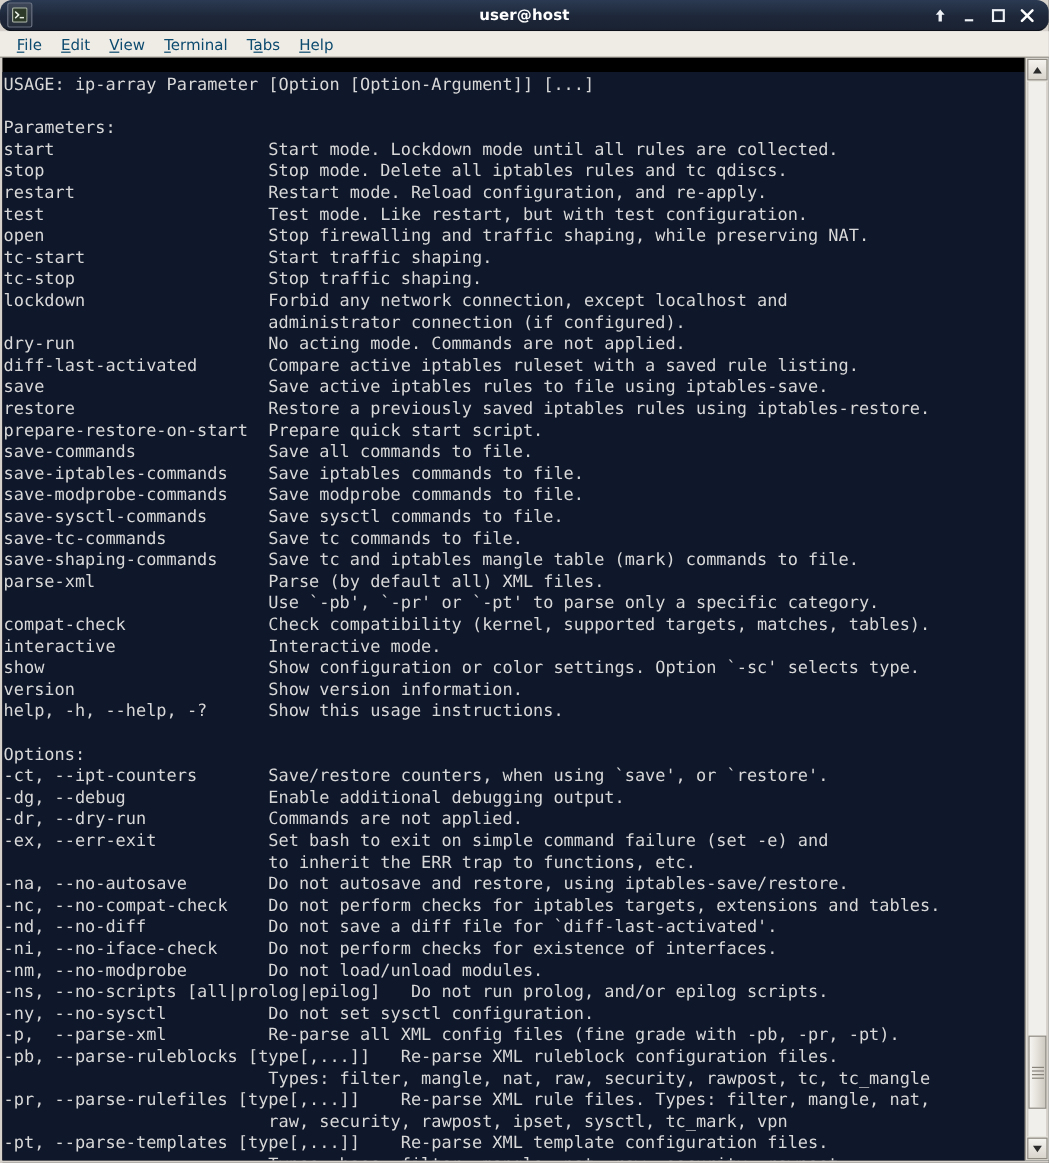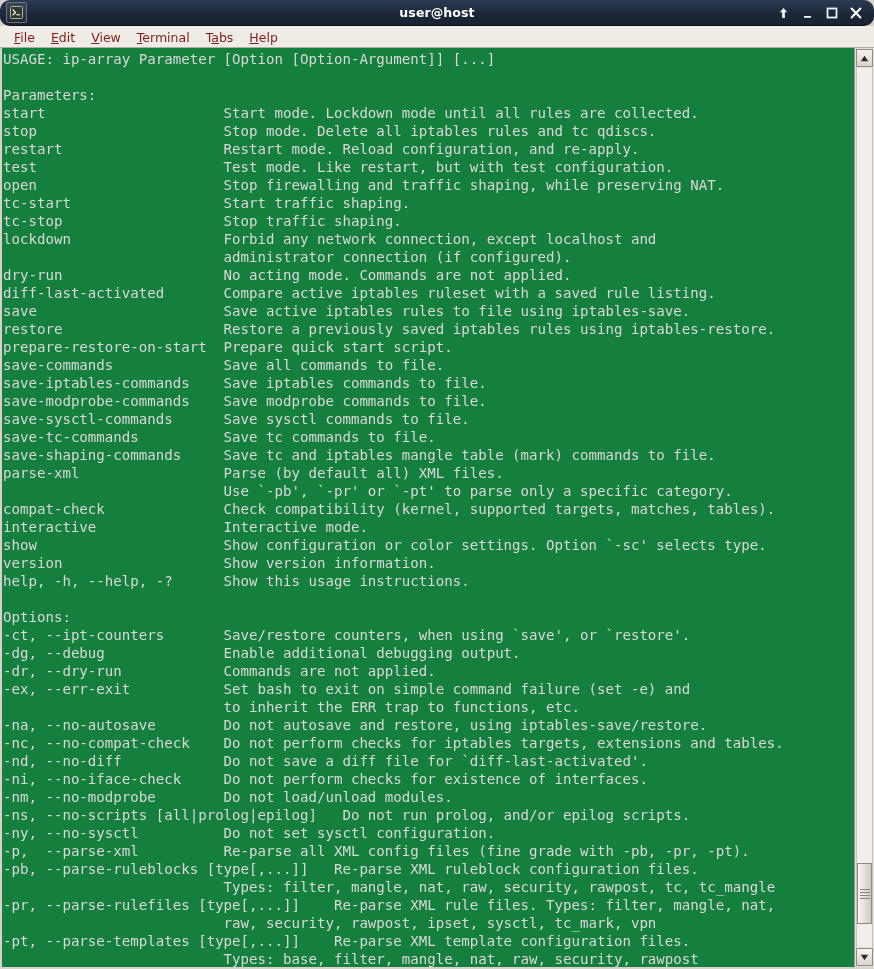--- a/index.html
+++ b/index.html
@@ -89,51 +89,52 @@
     border-bottom: 1px solid #b3aea5;
     display: flex;
     align-items: center;
     padding-left: 6px;
     box-sizing: border-box;
     flex: 0 0 auto;
   }
   .menuitem {
     font-family: "DejaVu Sans", sans-serif;
     font-size: 12.5px;
-    color: #7f1d1d;
+    color: #0c4a6e;
     padding: 2px 8px 1px 8px;
     white-space: pre;
     cursor: default;
   }
   .menuitem u { text-decoration: underline; }
 
   
   #term-wrap {
     flex: 1 1 auto;
     display: flex;
     background: #000000;
     border-left: 2px solid #d6d2cb;
     border-right: 0;
     border-bottom: 2px solid #d6d2cb;
     box-sizing: border-box;
     min-height: 0;
     position: relative;
   }
   #screen {
     flex: 1 1 auto;
-    background: #15803d;
+    background: #0f172a;
     color: #d8d8d8;
     font-family: "DejaVu Sans Mono", monospace;
     font-size: 14.1px;
     line-height: 18px;
     padding: 2px 0 0 1px;
     box-sizing: border-box;
     overflow: hidden;
     white-space: pre;
     letter-spacing: 0px;
+    margin-top: 12px;
   }
   #screen .row { height: 18px; }
 
   
   #scrollbar {
     width: 20px;
     flex: 0 0 20px;
     background: #e2dfd8;
     border-left: 1px solid #9d9991;
     display: flex;

